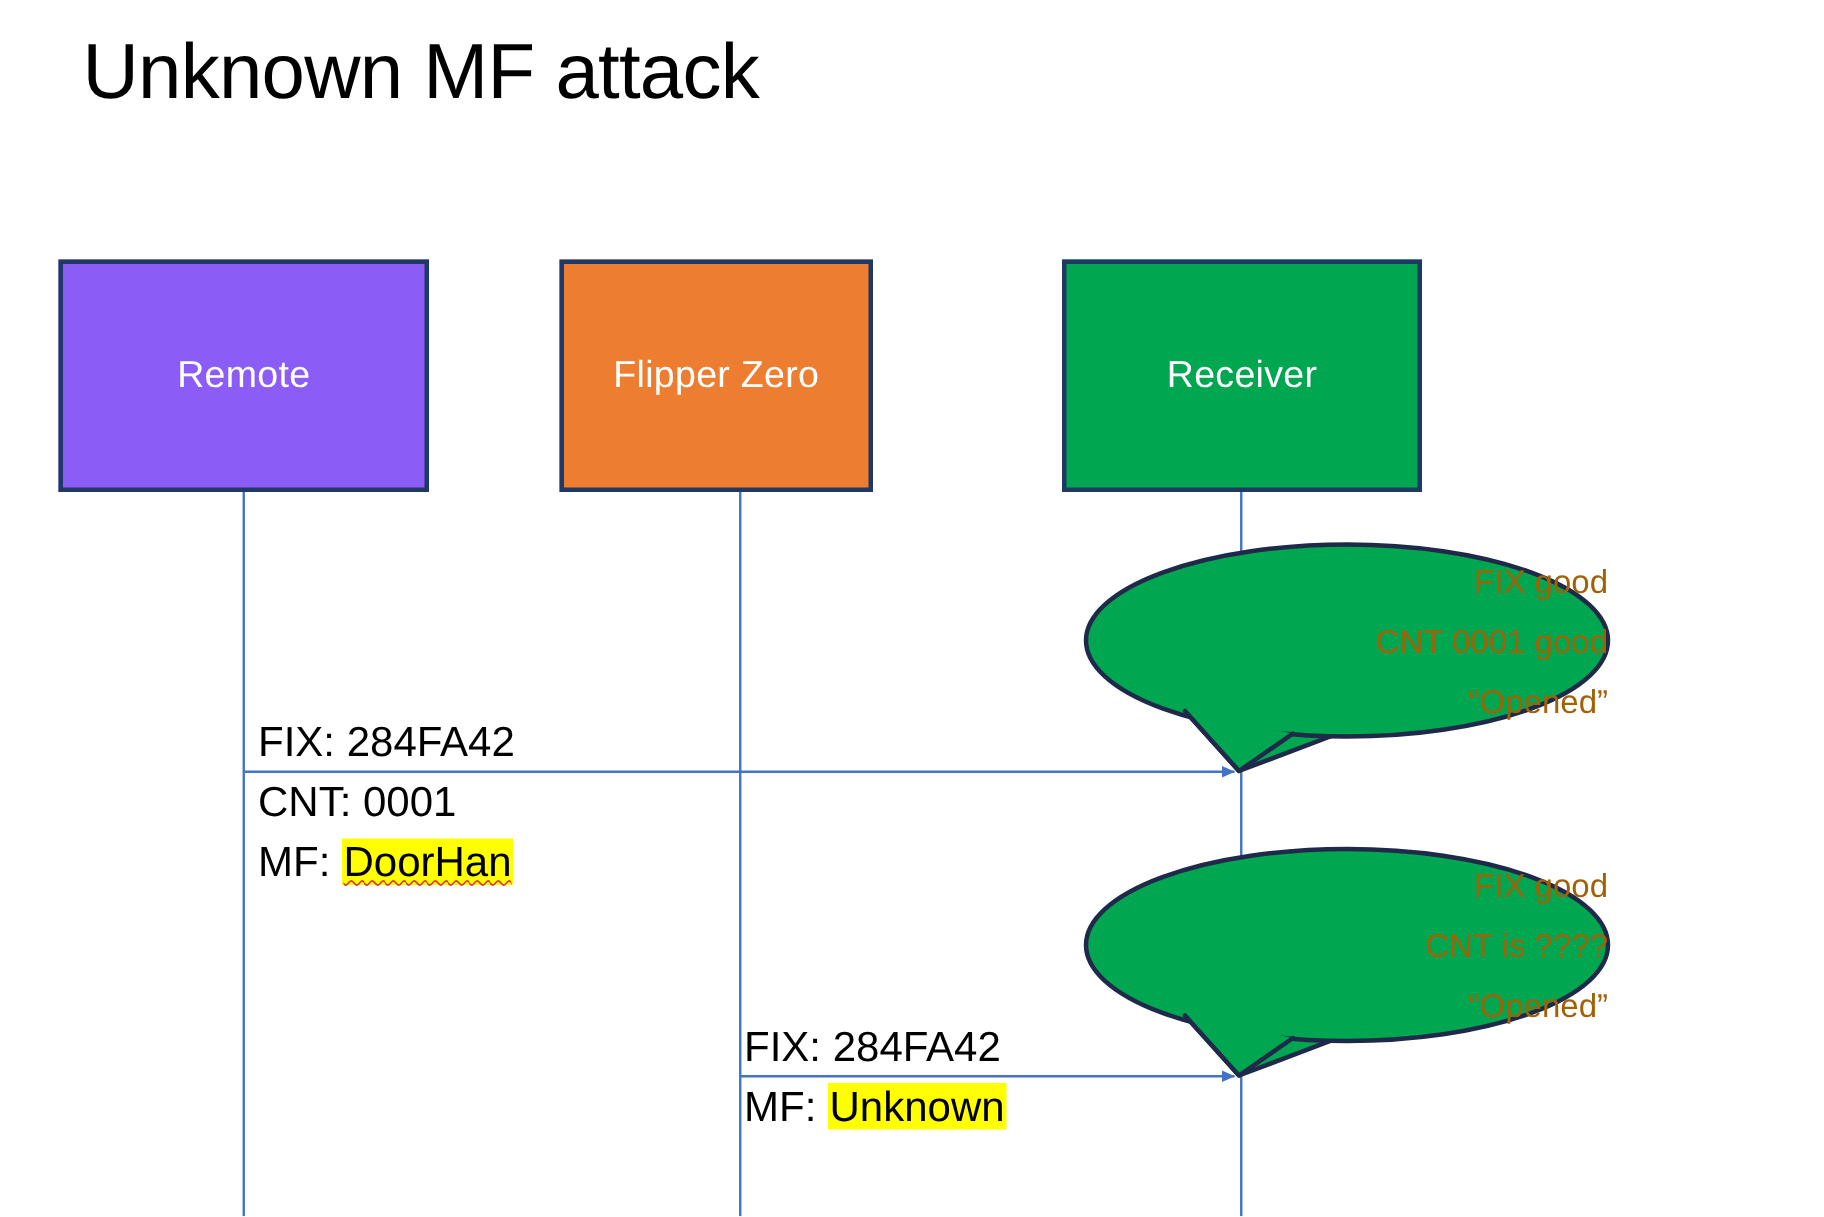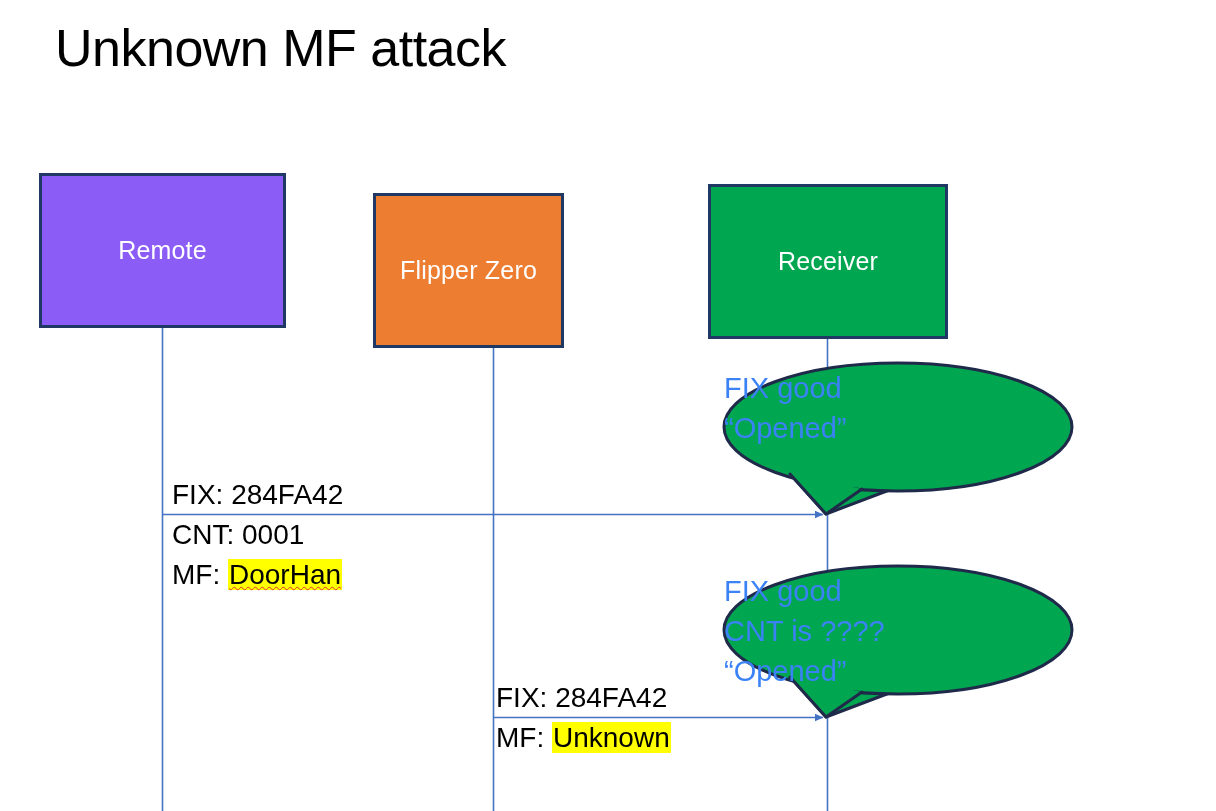--- a/index.html
+++ b/index.html
@@ -48,22 +48,22 @@
     border: 3px solid #1F3864;
     display: flex;
     align-items: center;
     justify-content: center;
     color: #ffffff;
     font-size: 25px;
     font-weight: 400;
     letter-spacing: 0.2px;
   }
   #box-remote   { left: 39px;  top: 173px; width: 247px; height: 155px; background: #8b5cf6; }
-  #box-flipper  { left: 373px; top: 173px; width: 191px; height: 155px; background: #ED7D31; margin-top: 20px; }
-  #box-receiver { left: 708px; top: 184px; width: 240px; height: 155px; background: #00A650; }
+  #box-flipper  { left: 373px; top: 173px; width: 209px; height: 155px; background: #ED7D31; }
+  #box-receiver { left: 708px; top: 173px; width: 240px; height: 155px; background: #00A650; }
 
   
   .msg-label {
     position: absolute;
     font-size: 28px;
     line-height: 40px;
     color: #000000;
     white-space: nowrap;
   }
   #msg1 { left: 172px; top: 475px; }
@@ -78,24 +78,24 @@
     text-decoration: underline;
     text-decoration-style: wavy;
     text-decoration-color: #E03030;
     text-decoration-thickness: 1px;
     text-underline-offset: 2px;
   }
 
   
   .callout-text {
     position: absolute;
-    color: #3b82f6;
-    font-size: 29px;
+    color: #a16207;
+    font-size: 22px;
     line-height: 40px;
-    text-align: left;
+    text-align: right;
     white-space: nowrap;
   }
   #callout1-text { left: 724px; top: 368px; width: 348px; }
   #callout2-text { left: 724px; top: 571px; width: 348px; }
 </style>
 </head>
 <body>
 
 <div id="slide">
 
@@ -164,20 +164,21 @@
     <div>
       <span>FIX: </span><span>284FA42</span>
     </div>
     <div>
       <span>MF: </span><span class="hl">Unknown</span>
     </div>
   </div>
 
   <div id="callout1-text" class="callout-text">
     <div>FIX good</div>
+    <div>CNT 0001 good</div>
     <div>“Opened”</div>
   </div>
 
   <div id="callout2-text" class="callout-text">
     <div>FIX good</div>
     <div>CNT is ????</div>
     <div>“Opened”</div>
   </div>
 
 </div>

